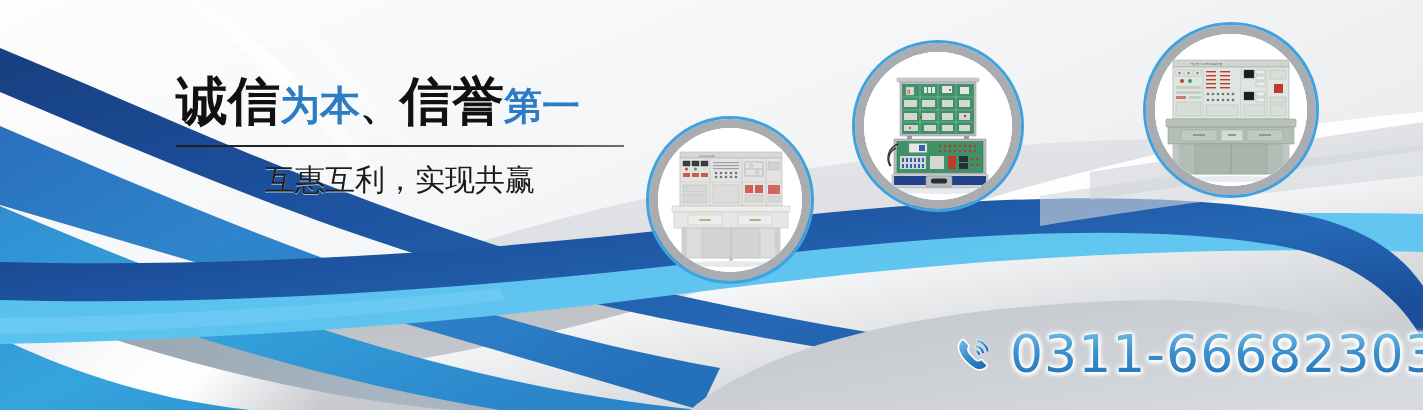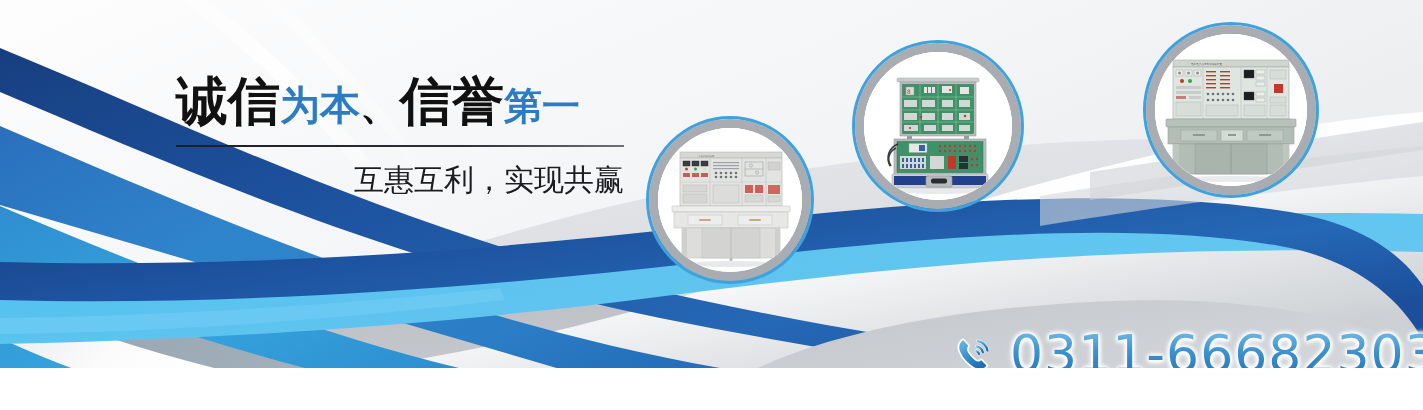--- a/index.html
+++ b/index.html
@@ -1,20 +1,20 @@
 <!DOCTYPE html>
 <html><head>
 <meta charset="utf-8">
 <title>Banner</title>
 <style>
   html,body{margin:0;padding:0;background:#fff;}
   *{box-sizing:border-box;}
   #banner{
     position:relative;
-    width:1423px;height:368px;
+    width:1423px;height:410px;
     overflow:hidden;
     font-family:"Liberation Sans","DejaVu Sans",sans-serif;
     background:#e9eaec;
   }
   #bg-svg{position:absolute;left:0;top:0;width:1423px;height:410px;display:block;}
 
   
   .text-block{position:absolute;left:176px;top:70px;width:450px;z-index:12;}
   .headline{
     font-size:52px;line-height:62px;font-weight:bold;white-space:nowrap;
@@ -23,21 +23,21 @@
   }
   .hl-dark{color:#111;text-shadow:0 1px 0 rgba(255,255,255,.55);}
   .hl-blue{color:#2b7cc4;}
   .hl-small{font-size:40px;}
   .hl-small2{font-size:38px;}
   .divider{
     width:448px;height:2px;margin-top:8px;
     background:linear-gradient(90deg,#1d1f22 0%,#2e3136 65%,#6d7176 100%);
   }
   .subtitle{
-    margin-top:14px;text-align:right;width:448px;
+    margin-top:14px;text-align:center;width:448px;
     font-size:30px;line-height:38px;color:#1b1d20;white-space:nowrap;
     font-family:"DejaVu Sans","Liberation Sans",sans-serif;
     text-shadow:0 1px 0 rgba(255,255,255,.6);
   }
 
   
   .circle{
     position:absolute;border-radius:50%;z-index:14;
     background:#ffffff;
     overflow:hidden;

